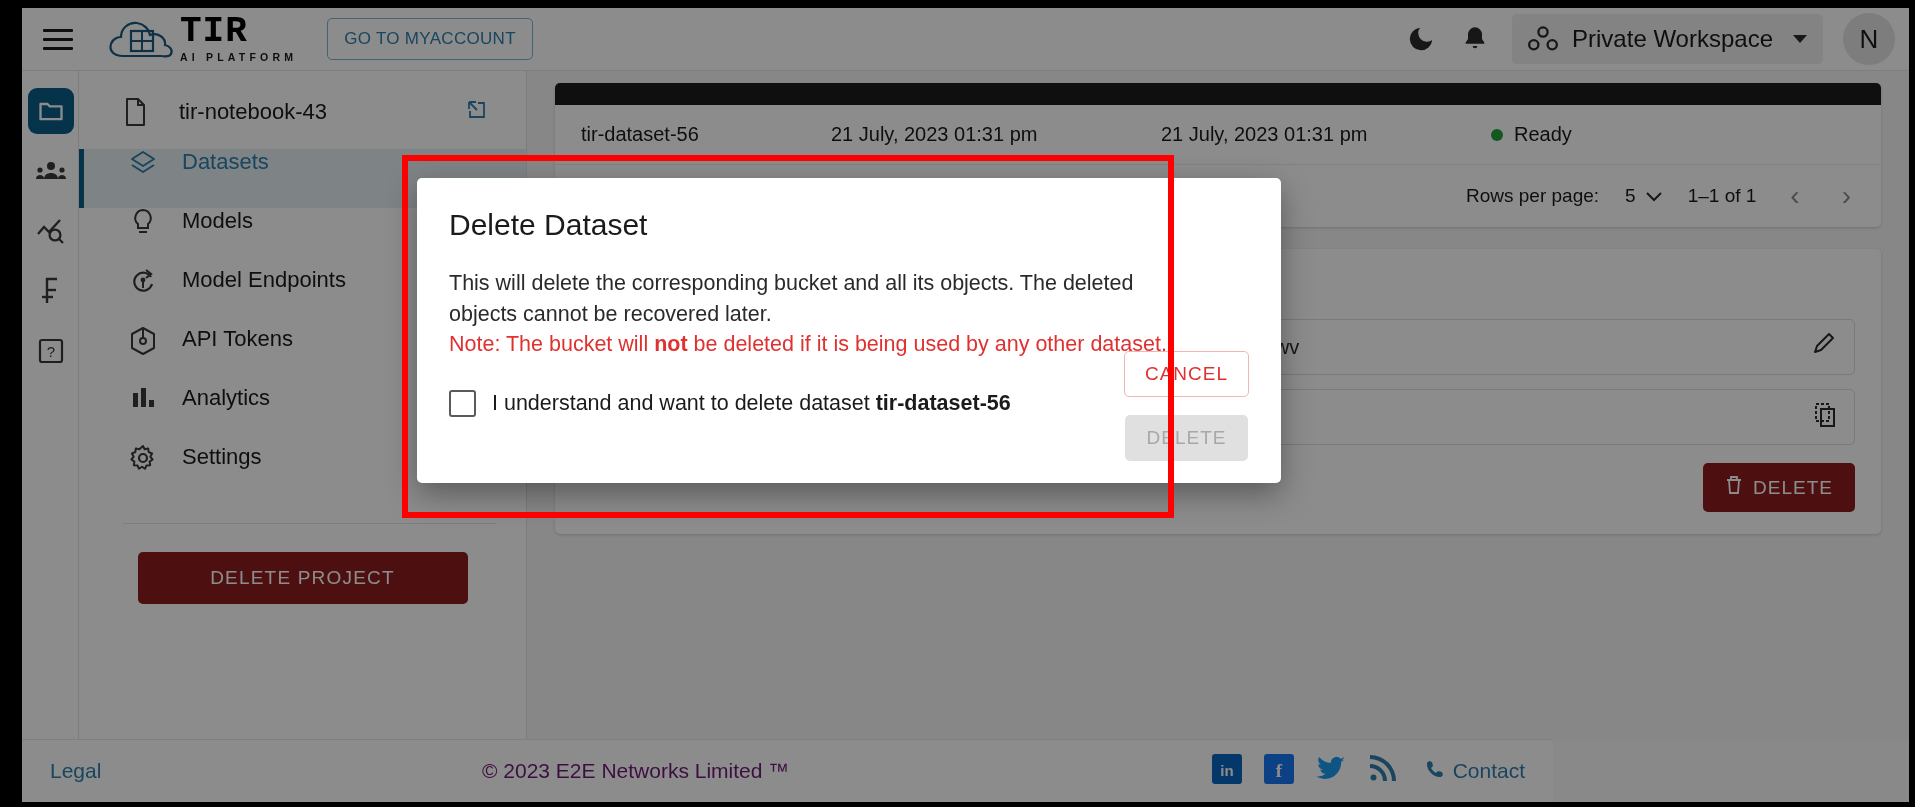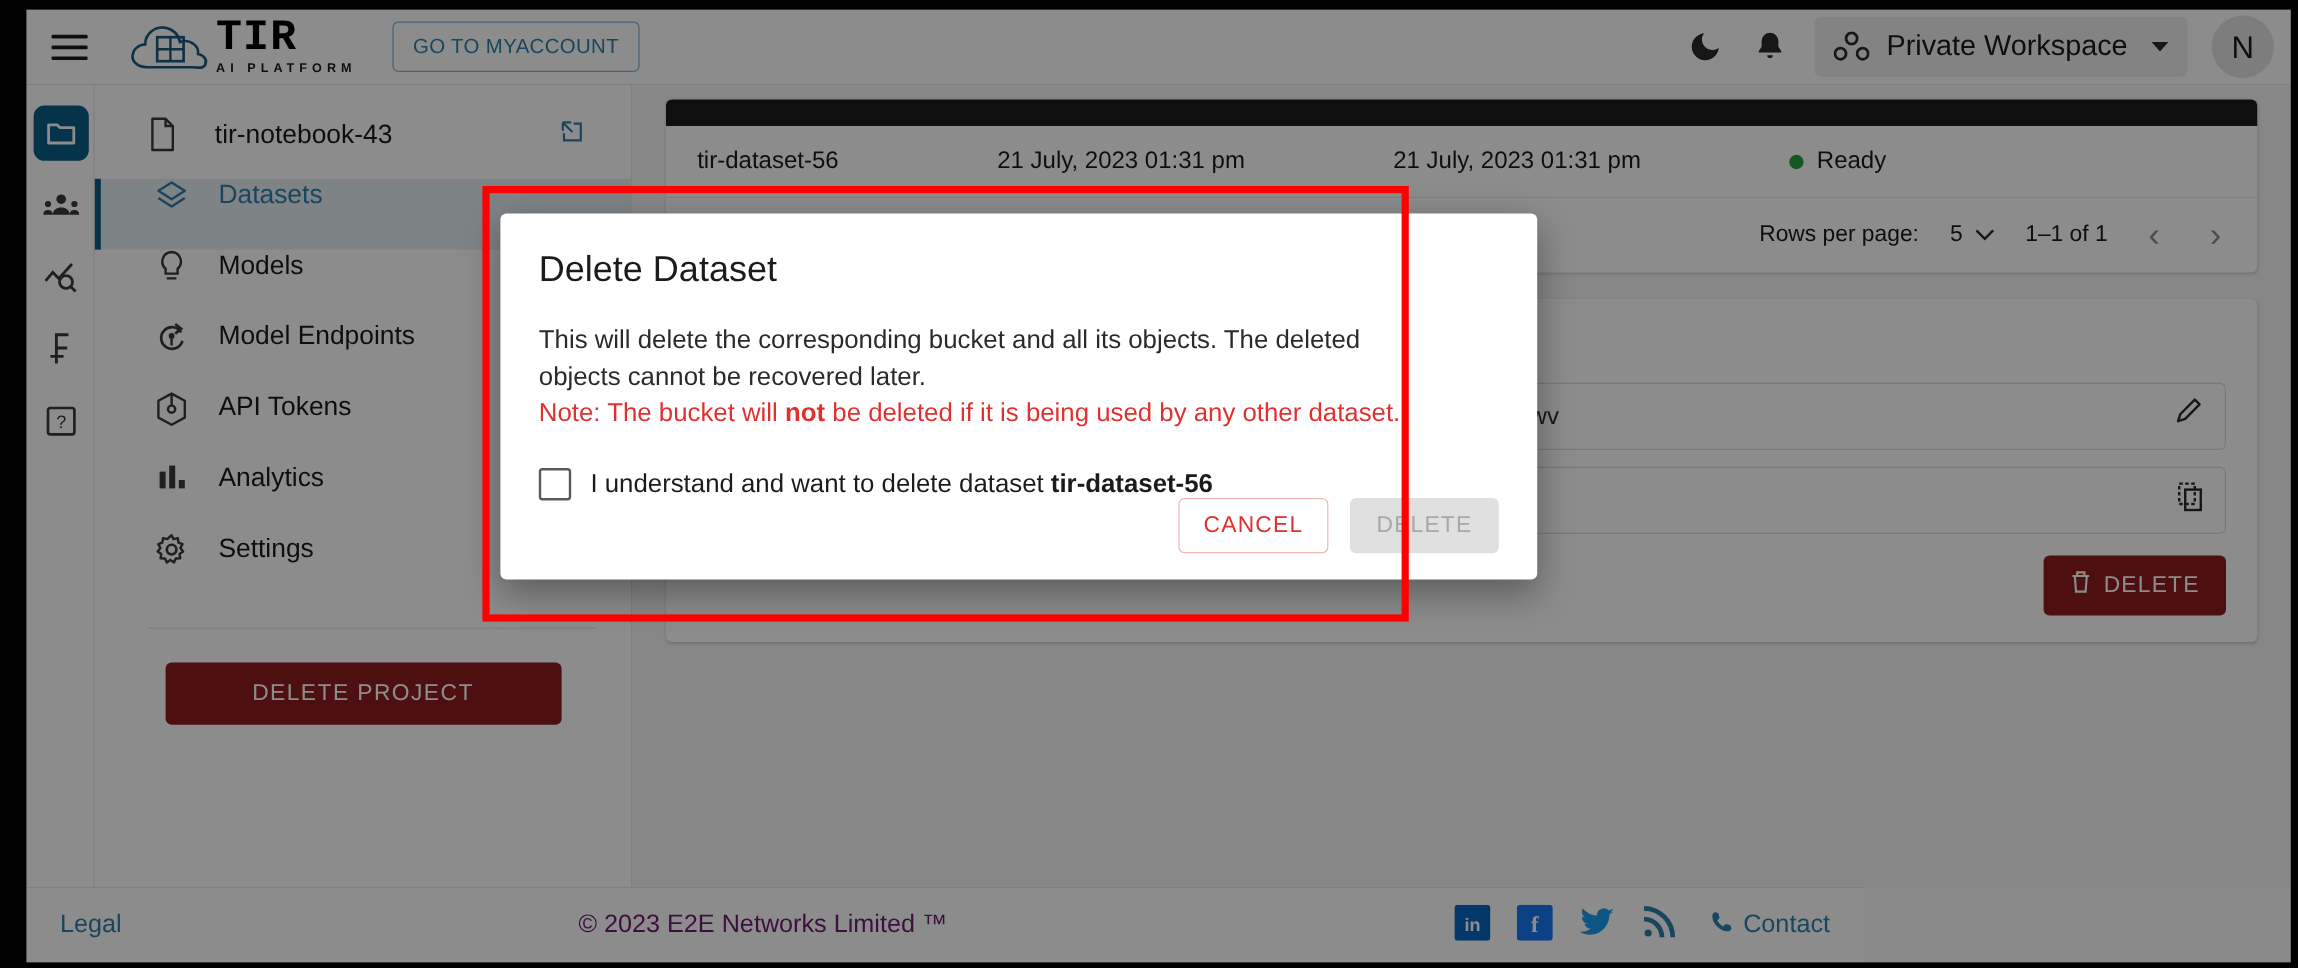--- a/index.html
+++ b/index.html
@@ -193,21 +193,21 @@
   .dlg-note b { font-weight:700; }
   .dlg-check { display:flex; align-items:center; gap:16px; margin-top:30px; }
   .cbox {
     width:27px;height:27px;border:2px solid #5a5a5a;border-radius:3px;
     background:#fff; cursor:pointer; flex:none;
   }
   .dlg-check-label { font-size:21.5px; color:#1b1b1b;}
   .dlg-check-label b { font-weight:700; }
   .dlg-actions {
     position:absolute; right:32px; bottom:22px;
-    display:flex; align-items:center; gap:18px;
+    display:flex; align-items:center; gap:18px;flex-direction:column;
   }
   .btn-cancel {
     border:1px solid #f0b6b6; border-radius:5px; background:#fff;
     color:#e03131; font-size:19px; letter-spacing:1px;
     padding:11px 20px; cursor:pointer;
     font-family:"Liberation Sans", sans-serif;
   }
   .btn-del-disabled {
     border:none; border-radius:5px; background:#e0e0e0;
     color:#a8a8a8; font-size:19px; letter-spacing:1px;

